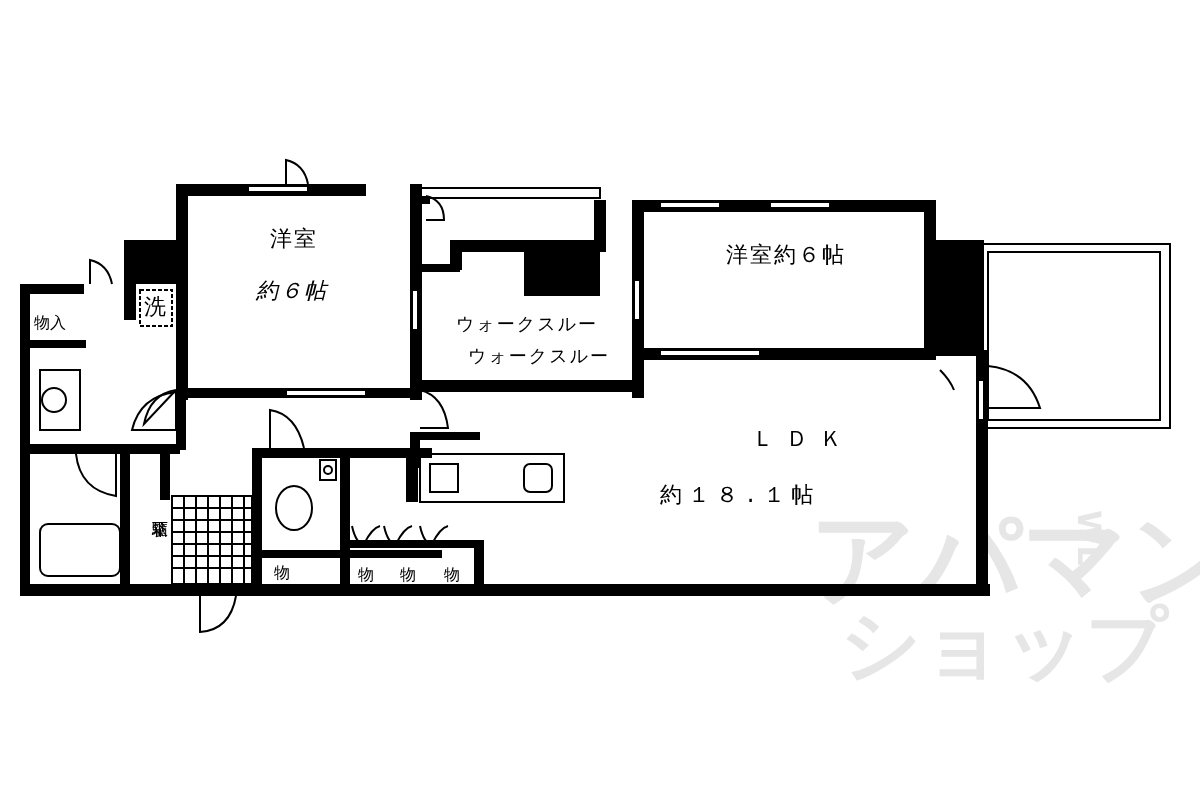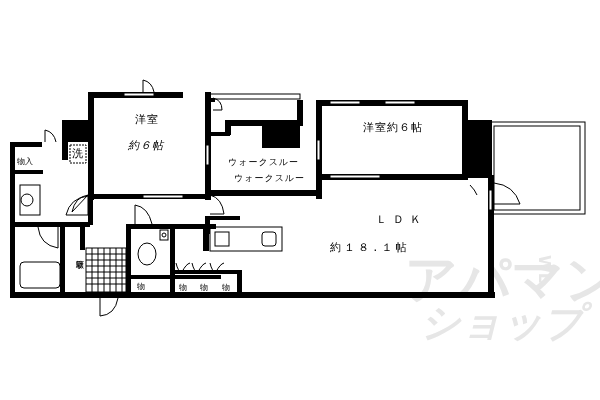--- a/index.html
+++ b/index.html
@@ -9,21 +9,21 @@
   .room-lg { font-size:11px; letter-spacing:1px; }
   .room-sm { font-size:9px; letter-spacing:1px; }
   .tag { font-size:8px; background:#fff; line-height:9px; padding:0 1px; }
   .vert { writing-mode:vertical-rl; font-size:9px; line-height:10px; }
   .wm { position:absolute; color:#e6e6e6; font-weight:bold; font-family:"DejaVu Sans", sans-serif; white-space:nowrap; }
 </style>
 </head>
 <body>
 
 <div class="wm" style="left:405px; top:245px; font-size:52px;">アパマン</div>
-<div class="wm" style="left:420px; top:295px; font-size:40px;font-style:italic;">ショップ</div>
+<div class="wm" style="left:420px; top:295px; font-size:40px;">ショップ</div>
 <div class="wm" style="left:535px; top:255px; font-size:16px; writing-mode:vertical-rl;">WL</div>
 
 <svg id="plan" width="600" height="400" viewBox="0 0 600 400" xmlns="http://www.w3.org/2000/svg">
   <g fill="#000">
 
     <rect x="88" y="92" width="6" height="108"></rect>
     <rect x="88" y="92" width="95" height="6"></rect>
     <rect x="88" y="194" width="120" height="5"></rect>
     <rect x="205" y="92" width="6" height="108"></rect>
 

